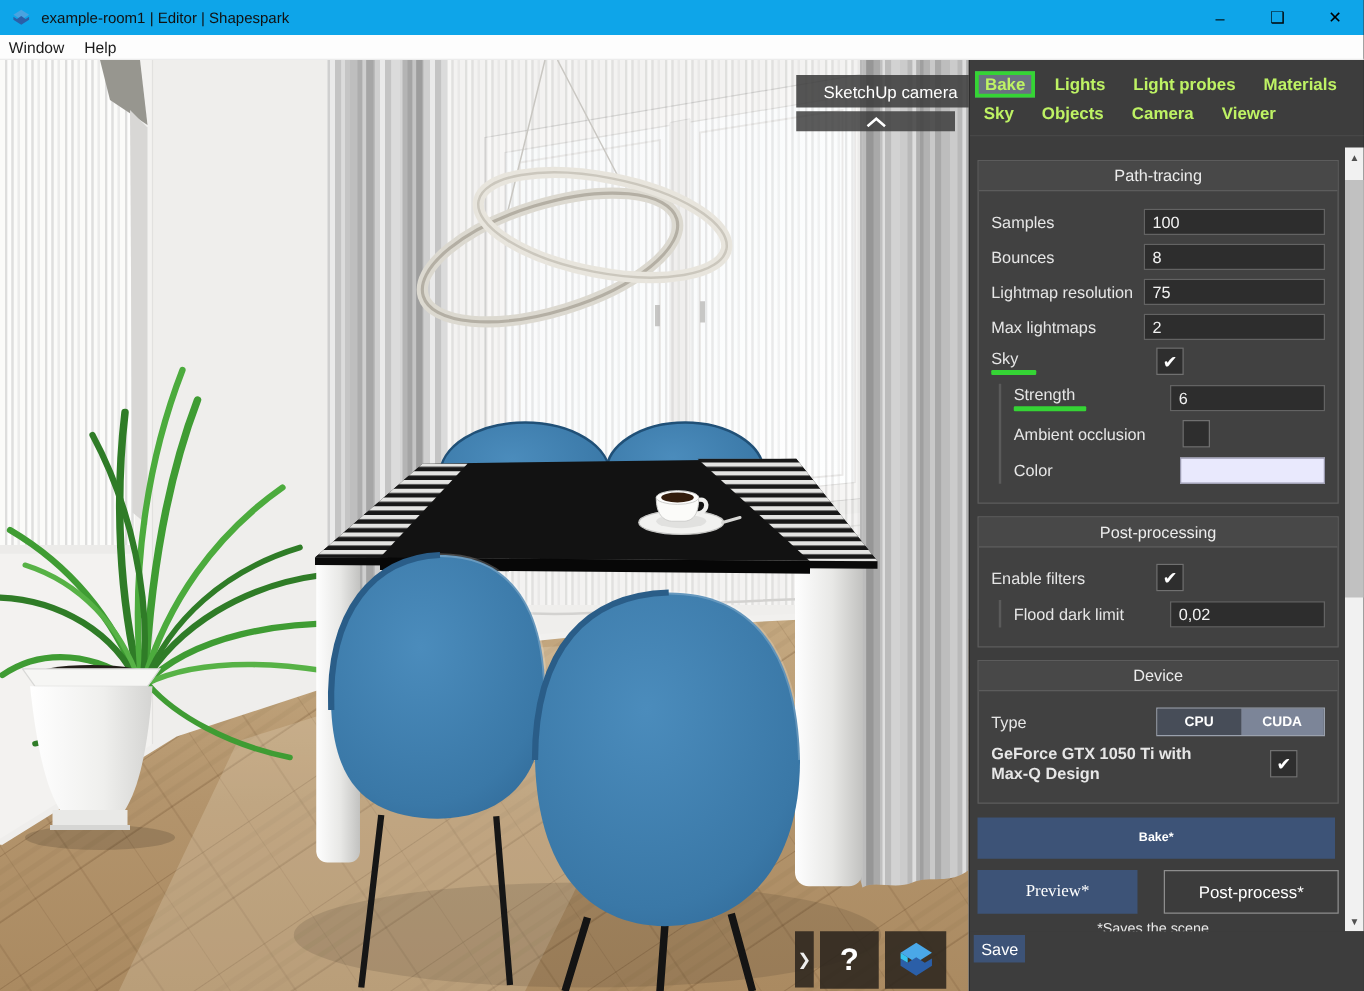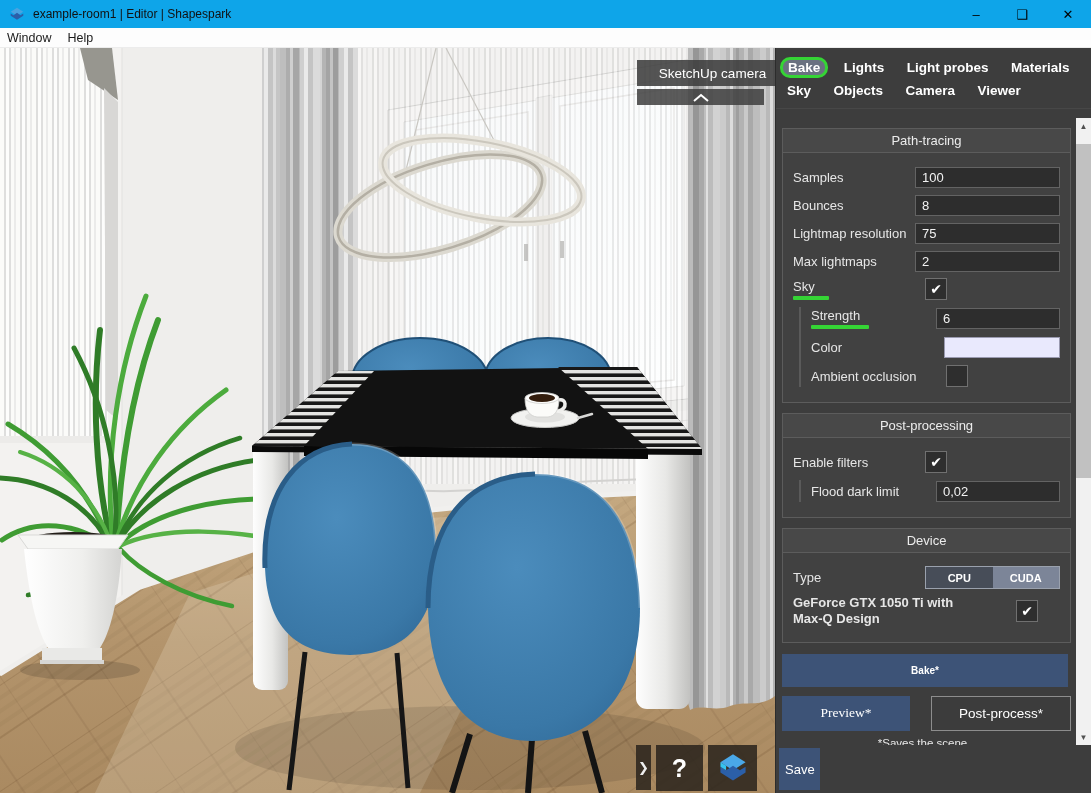--- a/index.html
+++ b/index.html
@@ -22,21 +22,21 @@
   .cam-label{position:absolute;left:637px;top:12px;width:127px;height:26px;background:rgba(62,62,62,.88);color:#fff;font-size:13.5px;display:flex;align-items:center;justify-content:center;padding-left:12px;}
   .cam-collapse{position:absolute;left:637px;top:41px;width:127px;height:16px;background:rgba(62,62,62,.85);display:flex;align-items:center;justify-content:center;}
   .vp-btn{position:absolute;background:rgba(44,38,30,.88);color:#fff;display:flex;align-items:center;justify-content:center;}
   .vp-btn.toggle{left:636px;top:697px;width:15px;height:45px;font-size:13px;color:#eee;}
   .vp-btn.help{left:656px;top:697px;width:47px;height:46px;font-size:25px;font-weight:bold;}
   .vp-btn.brand{left:708px;top:697px;width:49px;height:46px;}
 
   
   .panel{position:absolute;left:775px;top:48px;width:316px;height:745px;background:#3d3d3d;border-left:1px solid #2c2c2c;box-sizing:border-box;}
   .tabs{padding:8px 2px 6px 2px;border-bottom:1px solid #474747;}
-  .tab{display:inline-block;color:#ffffff;font-size:13.5px;font-weight:600;padding:3px 7px;margin:1px 2px;cursor:pointer;border-radius:10px;}
+  .tab{display:inline-block;color:#bef264;font-size:13.5px;font-weight:600;padding:3px 7px;margin:1px 2px;cursor:pointer;}
   .tab.active{background:#6a7181;border:3px solid #35d435;padding:0 5px;}
 
   .scrollarea{position:absolute;left:0;top:70px;width:301px;height:627px;}
   .section{margin:10px 6px 8px 6px;border:1px solid #5c5c5c;background:#414141;}
   .section-hd{height:23px;background:#484848;border-bottom:1px solid #5c5c5c;color:#ececec;font-size:13px;display:flex;align-items:center;justify-content:center;}
   .section-bd{padding:7px 10px 8px 10px;}
   .frow{display:flex;align-items:center;justify-content:space-between;margin:6px 0;min-height:22px;}
   .frow .lbl{color:#e6e6e6;font-size:13px;}
   .field{width:133px;height:19px;background:#2d2d2d;border:1px solid #636363;color:#f2f2f2;font-size:13px;padding:0 4px 0 6px;font-family:"Liberation Sans",sans-serif;}
   .sub{border-left:2px solid #5a5a5a;margin-left:6px;padding-left:10px;}
@@ -56,21 +56,21 @@
   .seg .opt.on{background:#7c8598;}
   .gpu-lbl{color:#e6e6e6;font-size:13px;font-weight:700;line-height:1.25;width:190px;}
   .btn-bake{display:block;width:286px;height:33px;margin:11px 6px 0 6px;background:#3d5377;border:none;color:#fff;font-size:10px;font-weight:bold;font-family:"Liberation Sans",sans-serif;cursor:pointer;}
   .btn-row{display:flex;justify-content:space-between;margin:9px 6px 0 6px;}
   .btn-preview{width:128px;height:35px;background:#3d5377;border:none;color:#fff;font-size:13.5px;font-family:Liberation Serif, serif;cursor:pointer;}
   .btn-postprocess{width:140px;height:35px;background:#3c3c3c;border:1px solid #8d8d8d;color:#fff;font-size:13.5px;font-family:"Liberation Sans",sans-serif;cursor:pointer;}
   .save-note{text-align:center;color:#e8e8e8;font-size:11.5px;margin:6px 8px 0 0;}
   .finished{color:#e2e2e2;font-size:14px;font-weight:bold;margin:22px 0 4px 7px;}
   .jobs-bar{height:6px;background:#2a2a2a;border-top:1px solid #5a5a5a;margin:0 6px;}
   .savebar{position:absolute;left:0;top:697px;width:316px;height:48px;background:#3d3d3d;}
-  .btn-save{position:absolute;left:3px;top:3px;width:41px;height:42px;background:#3d5377;border:none;color:#fff;font-size:13px;font-family:"Liberation Sans",sans-serif;cursor:pointer;}
+  .btn-save{position:absolute;left:3px;top:3px;width:41px;height:22px;background:#3d5377;border:none;color:#fff;font-size:13px;font-family:"Liberation Sans",sans-serif;cursor:pointer;}
 
   
   .sbar{position:absolute;right:0;top:70px;width:15px;height:627px;background:#f1f1f1;}
   .sbar .arrow{position:absolute;left:0;width:15px;height:16px;display:flex;align-items:center;justify-content:center;color:#505050;font-size:8px;cursor:pointer;}
   .sbar .up{top:0;}
   .sbar .down{bottom:0;}
   .sbar .thumb{position:absolute;left:0;top:26px;width:15px;height:334px;background:#c1c1c1;cursor:pointer;}
 </style>
 </head>
 <body>
@@ -336,28 +336,28 @@
                 <span>✔</span>
               </span>
           </span>
         </div>
         <div class="sub">
           <div class="frow">
             <span class="lbl ul-green ul-strength">Strength</span>
             <input class="field" type="text" value="6" style="">
           </div>
           <div class="frow">
-            <span class="lbl">Color</span>
-            <span class="swatch" style="background:#e9e9fd;"></span>
-          </div>
-          <div class="frow">
             <span class="lbl">Ambient occlusion</span>
             <span class="col114">
               <span class="checkbox"></span>
             </span>
+          </div>
+          <div class="frow">
+            <span class="lbl">Color</span>
+            <span class="swatch" style="background:#e9e9fd;"></span>
           </div>
         </div>
       </div>
     </div>
 
     <div class="section">
       <div class="section-hd">Post-processing</div>
       <div class="section-bd">
         <div class="frow">
           <span class="lbl">Enable filters</span>

